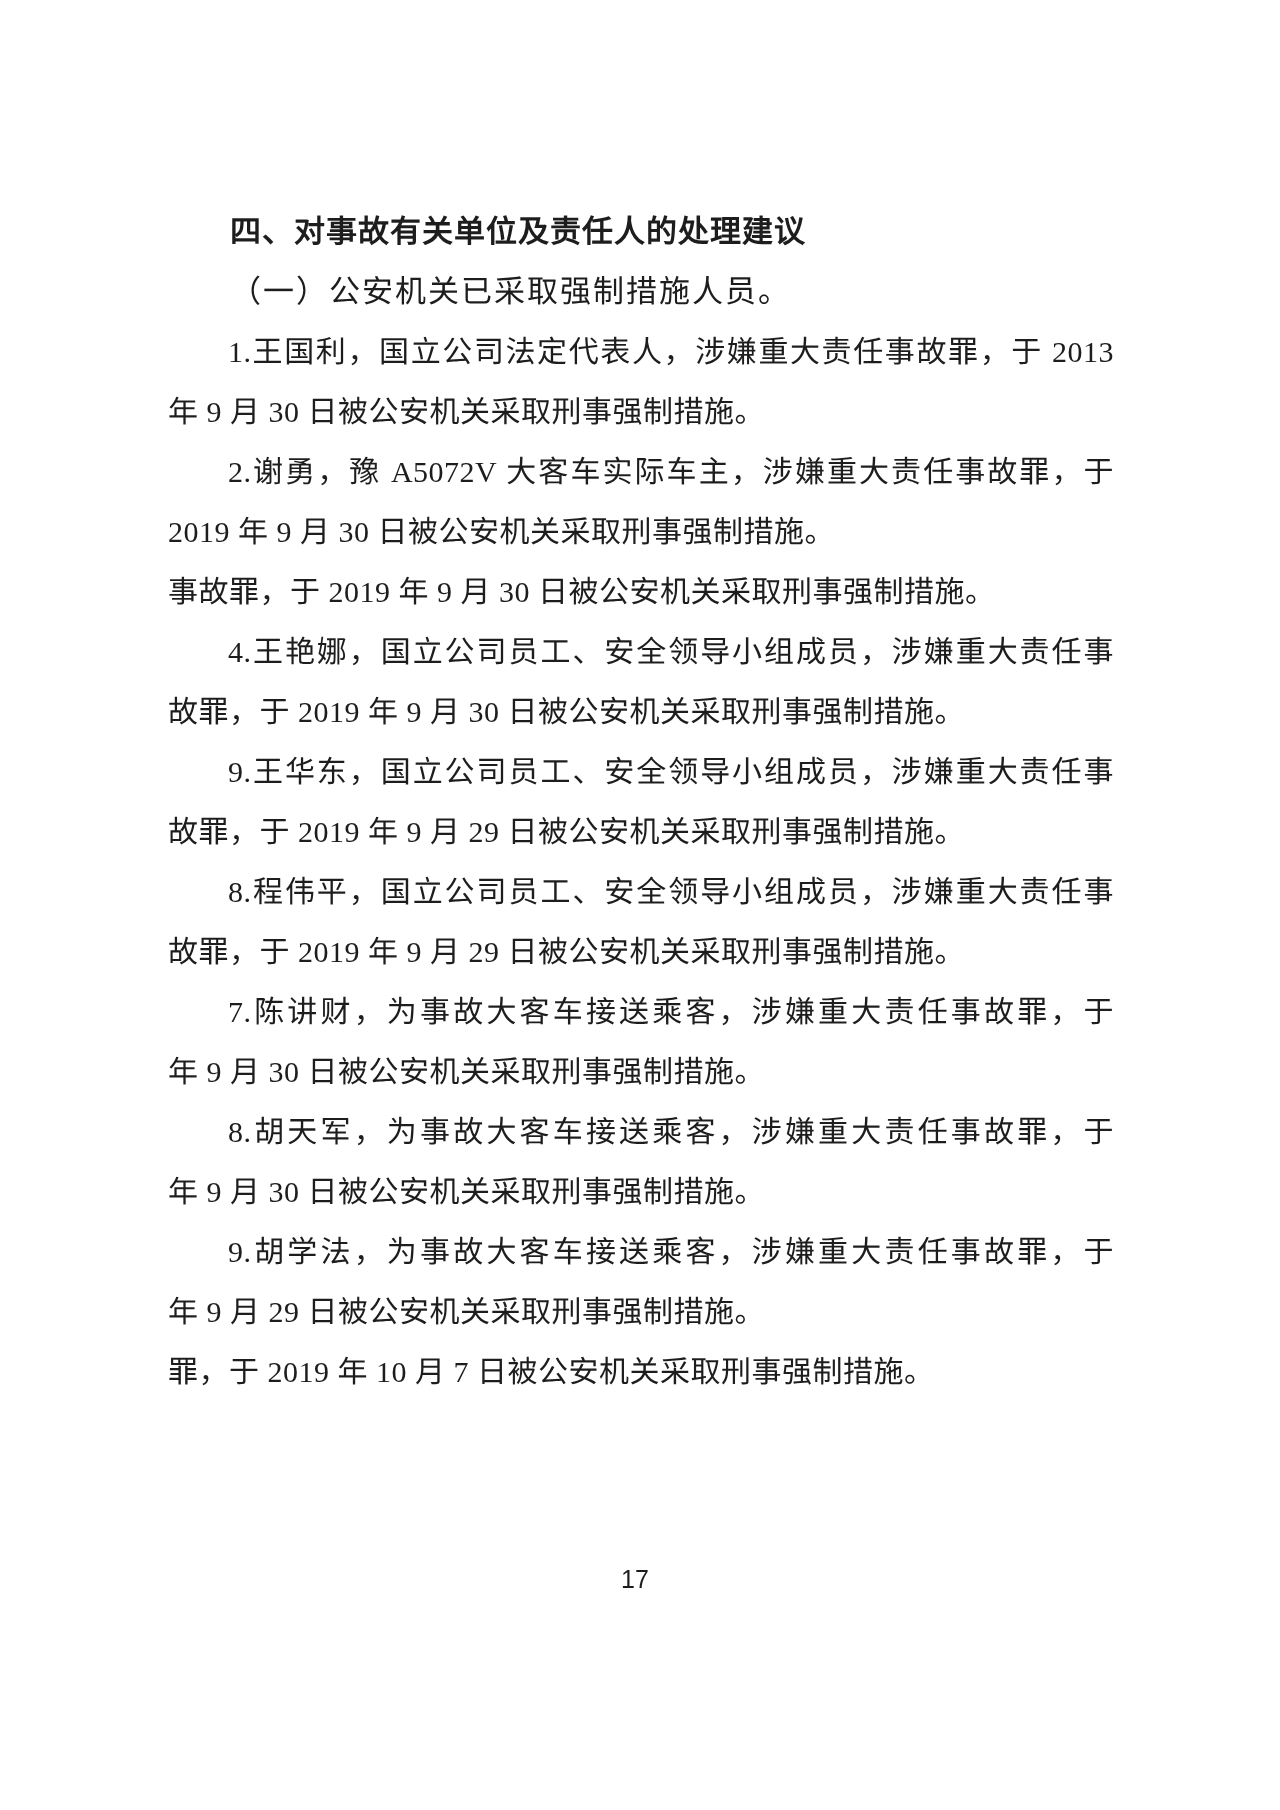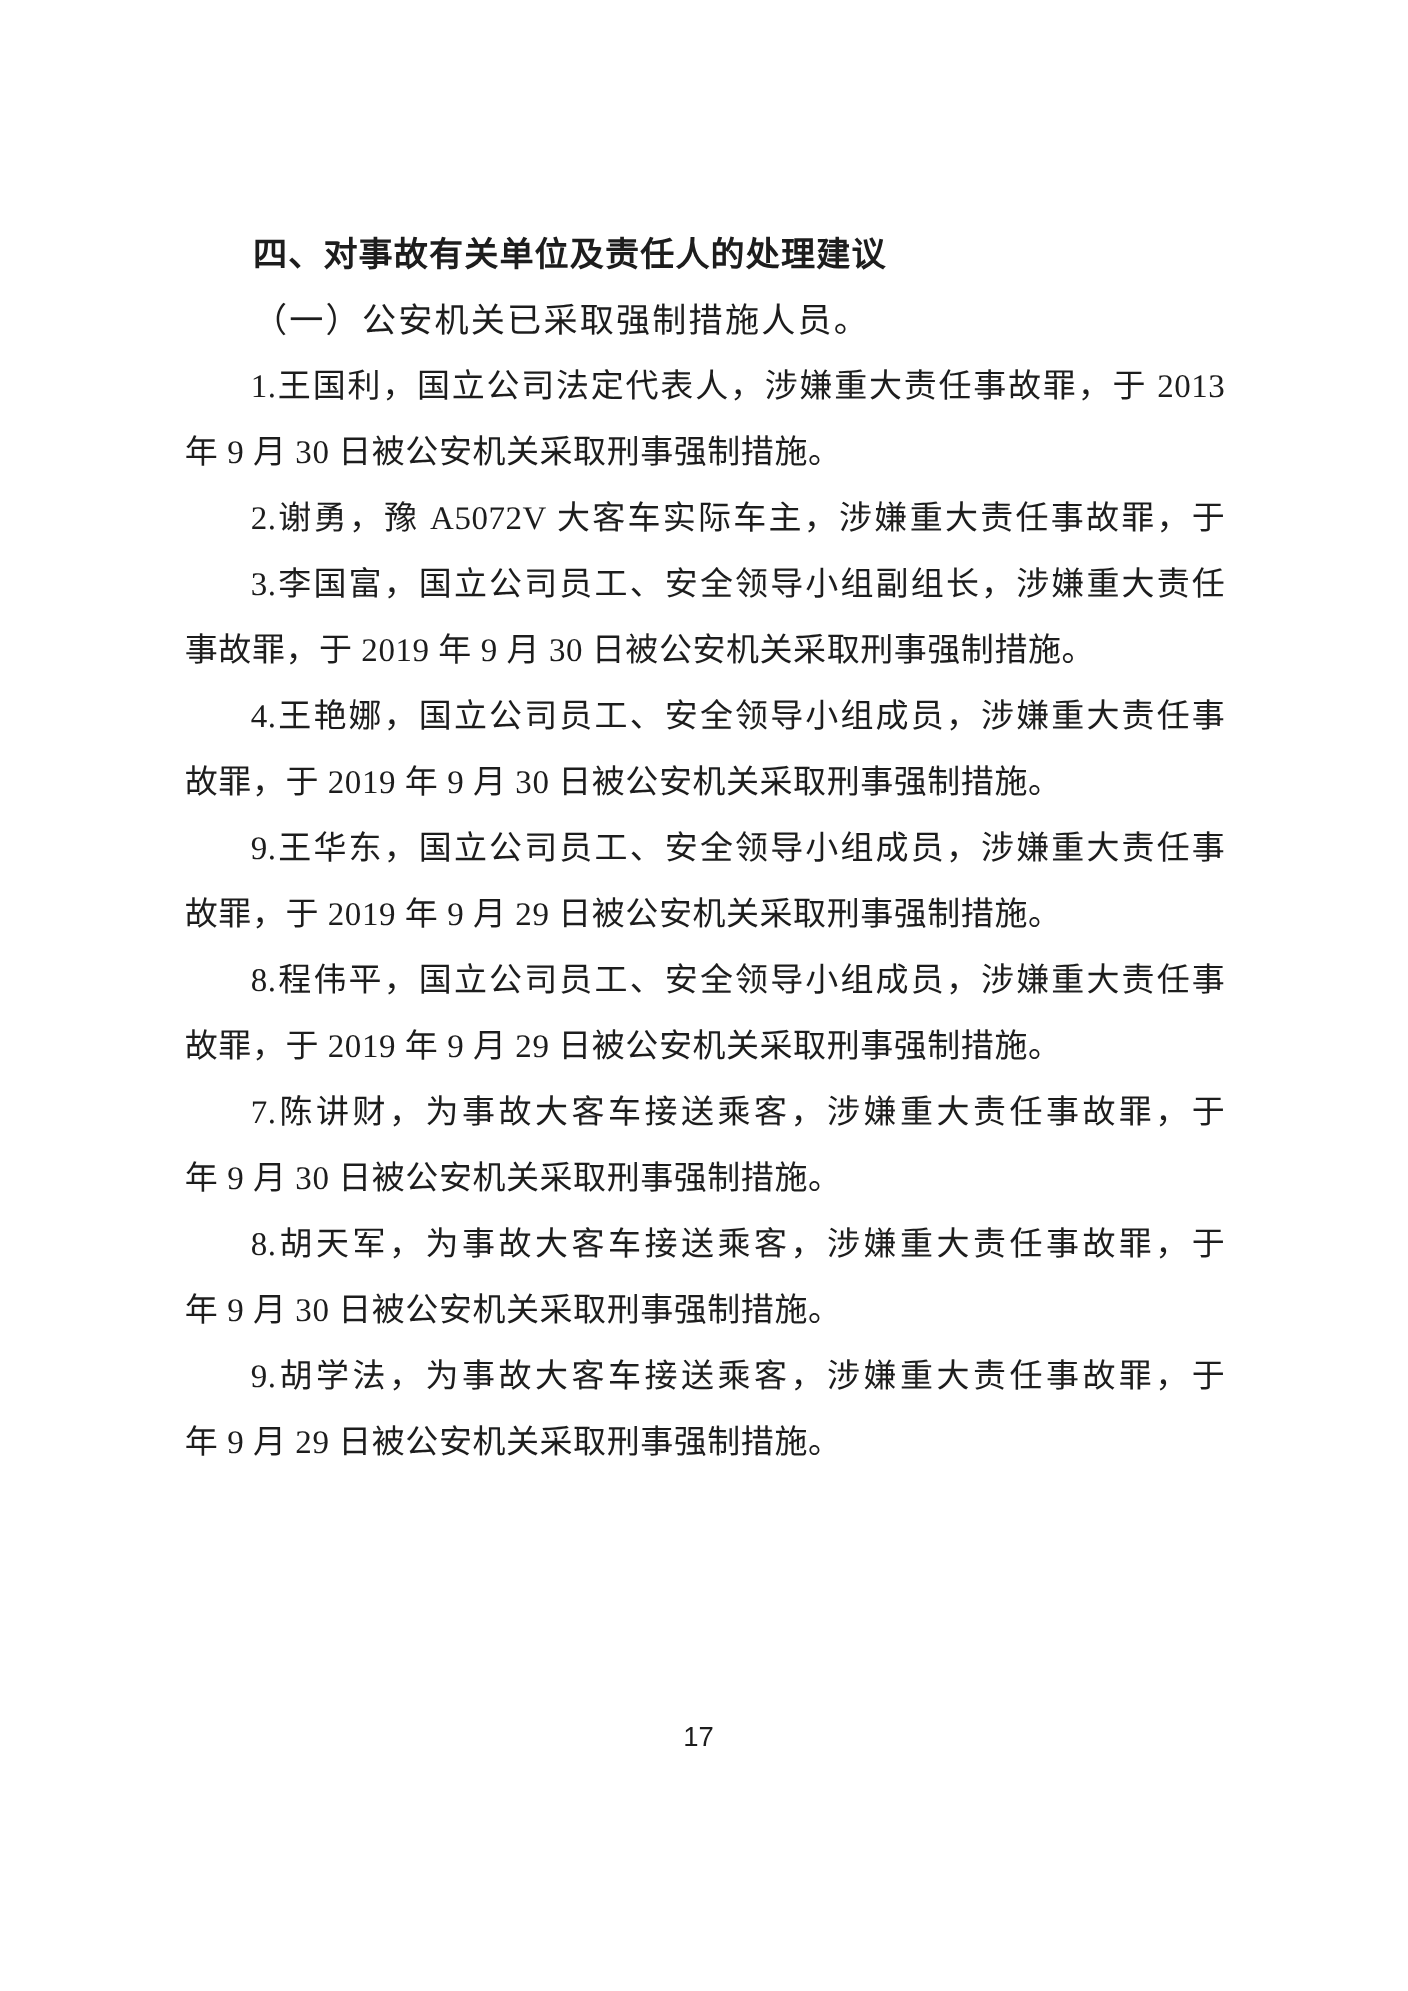--- a/index.html
+++ b/index.html
@@ -75,30 +75,31 @@
 <body>
 
 <div class="page" style="--page-bg: #ffffff; --page-fg: #1d1d1d;">
   <div class="content">
     <div class="heading">四、对事故有关单位及责任人的处理建议</div>
     <div class="subheading">（一）公安机关已采取强制措施人员。</div>
     <div>
         <div class="line first">1.王国利，国立公司法定代表人，涉嫌重大责任事故罪，于 2013</div>
         <div class="line">年 9 月 30 日被公安机关采取刑事强制措施。</div>
         <div class="line first">2.谢勇，豫 A5072V 大客车实际车主，涉嫌重大责任事故罪，于</div>
-        <div class="line first">3.李国富，国立公司员工、安全领导小组副组长，涉嫌重大责任</div>
+        <div class="line">2019 年 9 月 30 日被公安机关采取刑事强制措施。</div>
         <div class="line">事故罪，于 2019 年 9 月 30 日被公安机关采取刑事强制措施。</div>
         <div class="line first">4.王艳娜，国立公司员工、安全领导小组成员，涉嫌重大责任事</div>
         <div class="line">故罪，于 2019 年 9 月 30 日被公安机关采取刑事强制措施。</div>
         <div class="line first">9.王华东，国立公司员工、安全领导小组成员，涉嫌重大责任事</div>
         <div class="line">故罪，于 2019 年 9 月 29 日被公安机关采取刑事强制措施。</div>
         <div class="line first">8.程伟平，国立公司员工、安全领导小组成员，涉嫌重大责任事</div>
         <div class="line">故罪，于 2019 年 9 月 29 日被公安机关采取刑事强制措施。</div>
         <div class="line first">7.陈讲财，为事故大客车接送乘客，涉嫌重大责任事故罪，于 2019</div>
         <div class="line">年 9 月 30 日被公安机关采取刑事强制措施。</div>
         <div class="line first">8.胡天军，为事故大客车接送乘客，涉嫌重大责任事故罪，于 2019</div>
         <div class="line">年 9 月 30 日被公安机关采取刑事强制措施。</div>
         <div class="line first">9.胡学法，为事故大客车接送乘客，涉嫌重大责任事故罪，于 2019</div>
         <div class="line">年 9 月 29 日被公安机关采取刑事强制措施。</div>
+        <div class="line">罪，于 2019 年 10 月 7 日被公安机关采取刑事强制措施。</div>
       </div>
   </div>
   <div class="page-number">17</div>
 </div>
 
 </body></html>

